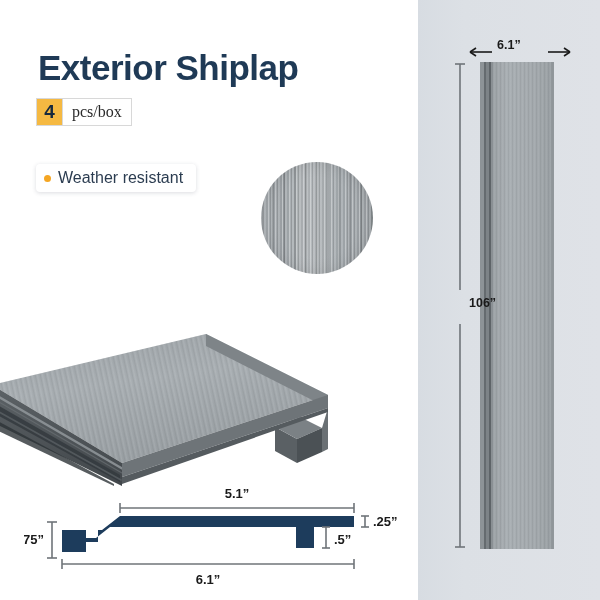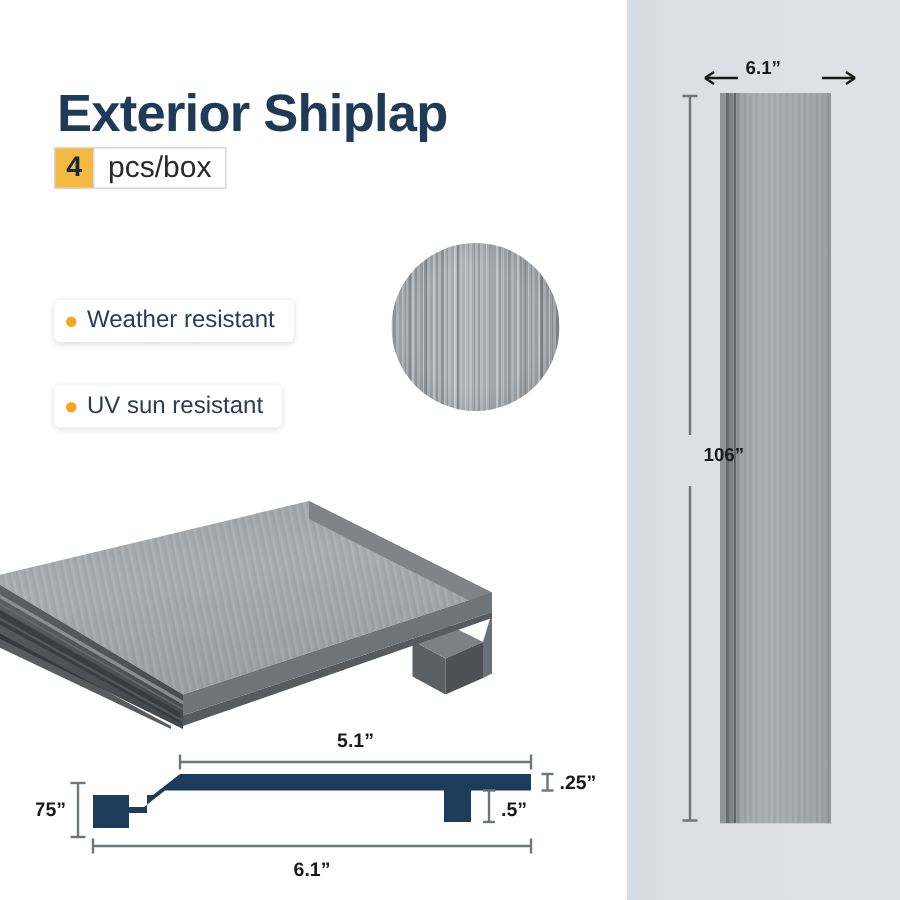--- a/index.html
+++ b/index.html
@@ -11,41 +11,41 @@
   .canvas{position:relative;width:600px;height:600px;background:#ffffff;}
 
   
   .right-pane{
     position:absolute;left:418px;top:0;width:182px;height:600px;
     background:linear-gradient(90deg,#d7dce2 0%, #dce0e5 25%, #dfe2e7 100%);
   }
 
   
   .title{
-    position:absolute;left:38px;top:56px;
+    position:absolute;left:38px;top:48px;
     font-size:35px;font-weight:bold;letter-spacing:-0.5px;
     color:#1f3a56;white-space:nowrap;
   }
 
   
   .badge{position:absolute;left:36px;top:98px;display:flex;align-items:stretch;height:28px;}
   .badge-num{
     background:#f5b942;color:#16293d;
     font-size:19px;font-weight:bold;
     display:flex;align-items:center;justify-content:center;
     width:26px;border:1px solid #d8d8d8;border-right:none;box-sizing:border-box;
   }
   .badge-txt{
     background:#ffffff;color:#2a2a2a;
-    font-size:20px;display:flex;align-items:center;
-    padding:5px 9px;border:1px solid #d8d8d8;box-sizing:border-box;
-  }
-
-  
-  .chips{position:absolute;left:36px;top:164px;margin-top:36px;}
+    font-size:16px;display:flex;align-items:center;
+    padding:5px 9px;border:1px solid #d8d8d8;box-sizing:border-box;font-family:Liberation Serif, serif;
+  }
+
+  
+  .chips{position:absolute;left:36px;top:164px;}
   .chip{
     display:inline-flex;align-items:center;
     background:#ffffff;border-radius:4px;
     padding:5px 13px 5px 8px;margin-bottom:11px;
     box-shadow:0 1px 4px rgba(40,50,70,.17);
     white-space:nowrap;
   }
   .chip-dot{
     width:7px;height:7px;border-radius:50%;
     background:#f5a623;margin-right:7px;flex:none;
@@ -98,24 +98,20 @@
     <div class="badge-num">4</div>
     <div class="badge-txt">pcs/box</div>
   </div>
 
   <div class="chips">
     <div class="chip">
       <span class="chip-dot"></span>
       <span class="chip-label">Weather resistant</span>
     </div><br>
     <br>
-    <div class="chip">
-      <span class="chip-dot"></span>
-      <span class="chip-label">UV sun resistant</span>
-    </div>
   </div>
 
   <div class="swatch"></div>
 
   <svg class="board" viewBox="0 0 356 264">
     <defs>
       <linearGradient id="faceG" x1="0" y1="0" x2="0.35" y2="1">
         <stop offset="0%" stop-color="#9ea4a8"></stop>
         <stop offset="45%" stop-color="#a9afb3"></stop>
         <stop offset="100%" stop-color="#9aa0a4"></stop>

